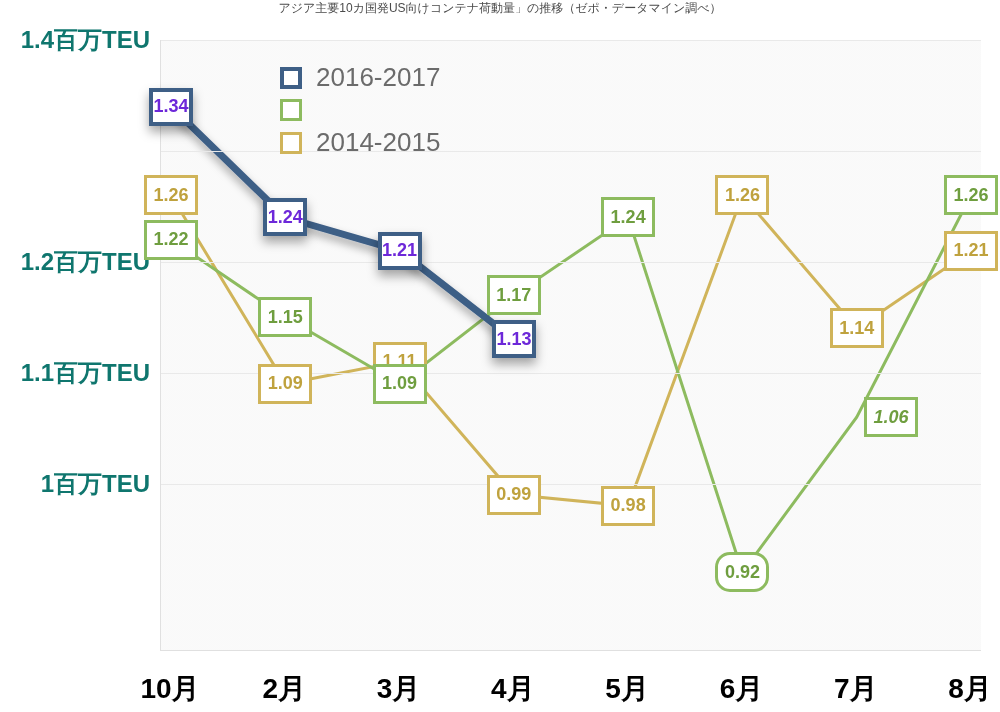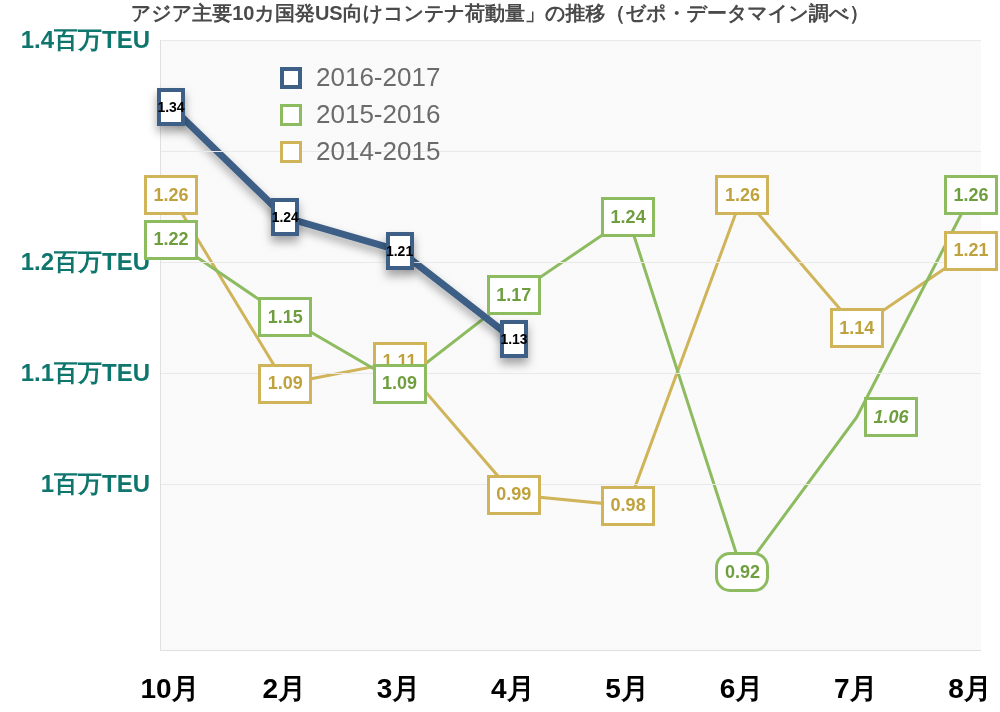--- a/index.html
+++ b/index.html
@@ -14,22 +14,22 @@
   .chart-wrap {
     position: relative;
     width: 1000px;
     height: 712px;
   }
   .title {
     position: absolute;
     left: 0; right: 0;
     top: 0;
     text-align: center;
-    font-size: 20px;
-    font-weight: 700;
+    font-size: 12px;
+    font-weight: 400;
     word-spacing: 2px;
     color: #4a4a4a;
   }
   .plot-area {
     position: absolute;
     left: 160px;
     top: 40px;
     width: 820px;
     height: 610px;
     border-left: 1px solid #e0e0e0;
@@ -73,24 +73,24 @@
     position: absolute;
     transform: translate(-50%, -50%);
     box-sizing: border-box;
     display: flex;
     align-items: center;
     justify-content: center;
     font-weight: 600;
     background: #fff;
   }
   .marker.blue {
-    width: 28px; height: 38px;
+    width: 44px; height: 38px;
     border: 4px solid #3e5f86;
-    color: #000000;
-    font-size: 14px;
+    color: #6d28d9;
+    font-size: 18px;
     box-shadow: 0 6px 10px rgba(0,0,0,0.35);
   }
   .marker.green {
     width: 54px; height: 40px;
     border: 3px solid #8dbb5f;
     color: #6f9e3f;
     font-size: 18px;
   }
   .marker.yellow {
     width: 54px; height: 40px;
@@ -180,20 +180,19 @@
       <div class="marker blue" style="left: 353px; top: 299.455px;">1.13</div>
     </div>
 
   <div class="legend">
     <div class="legend-row">
       <span class="legend-swatch blue"></span>
       <span>2016-2017</span>
     </div>
     <div class="legend-row">
       <span class="legend-swatch green"></span>
-      <span>2015-2016</span>
     </div>
     <div class="legend-row">
       <span class="legend-swatch yellow"></span>
       <span>2014-2015</span>
     </div>
   </div>
 </div>
 
 </body></html>

